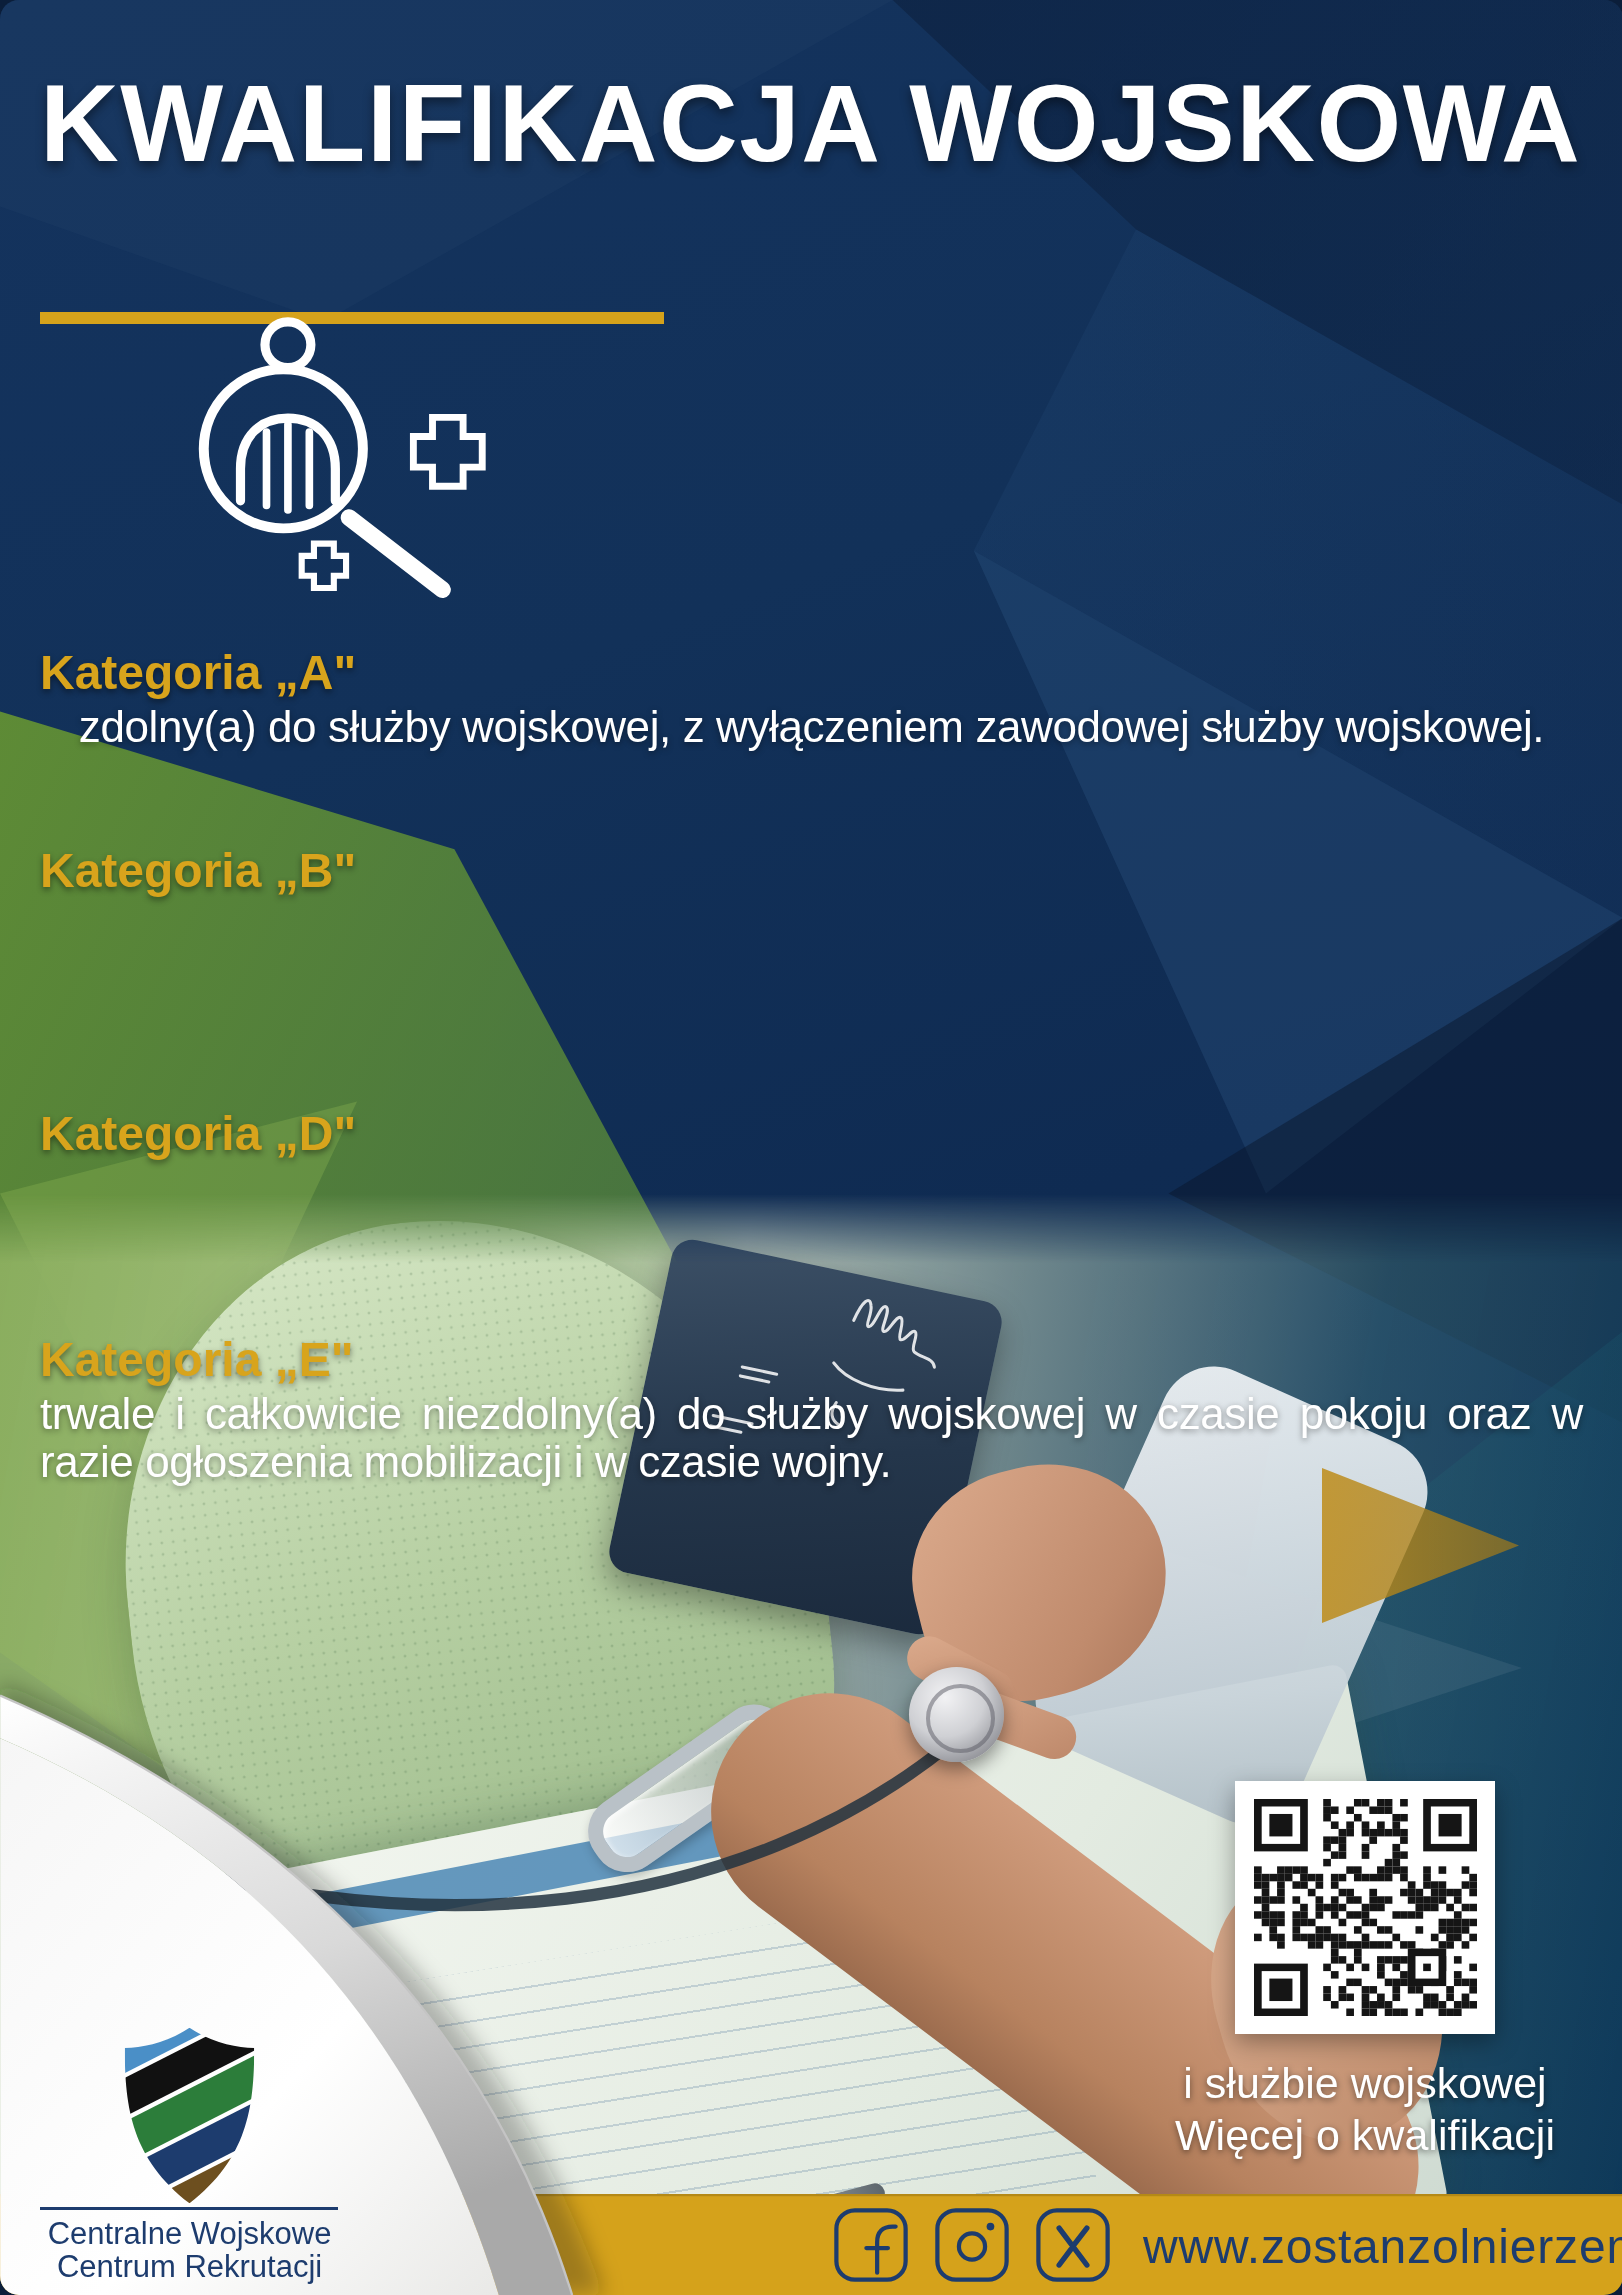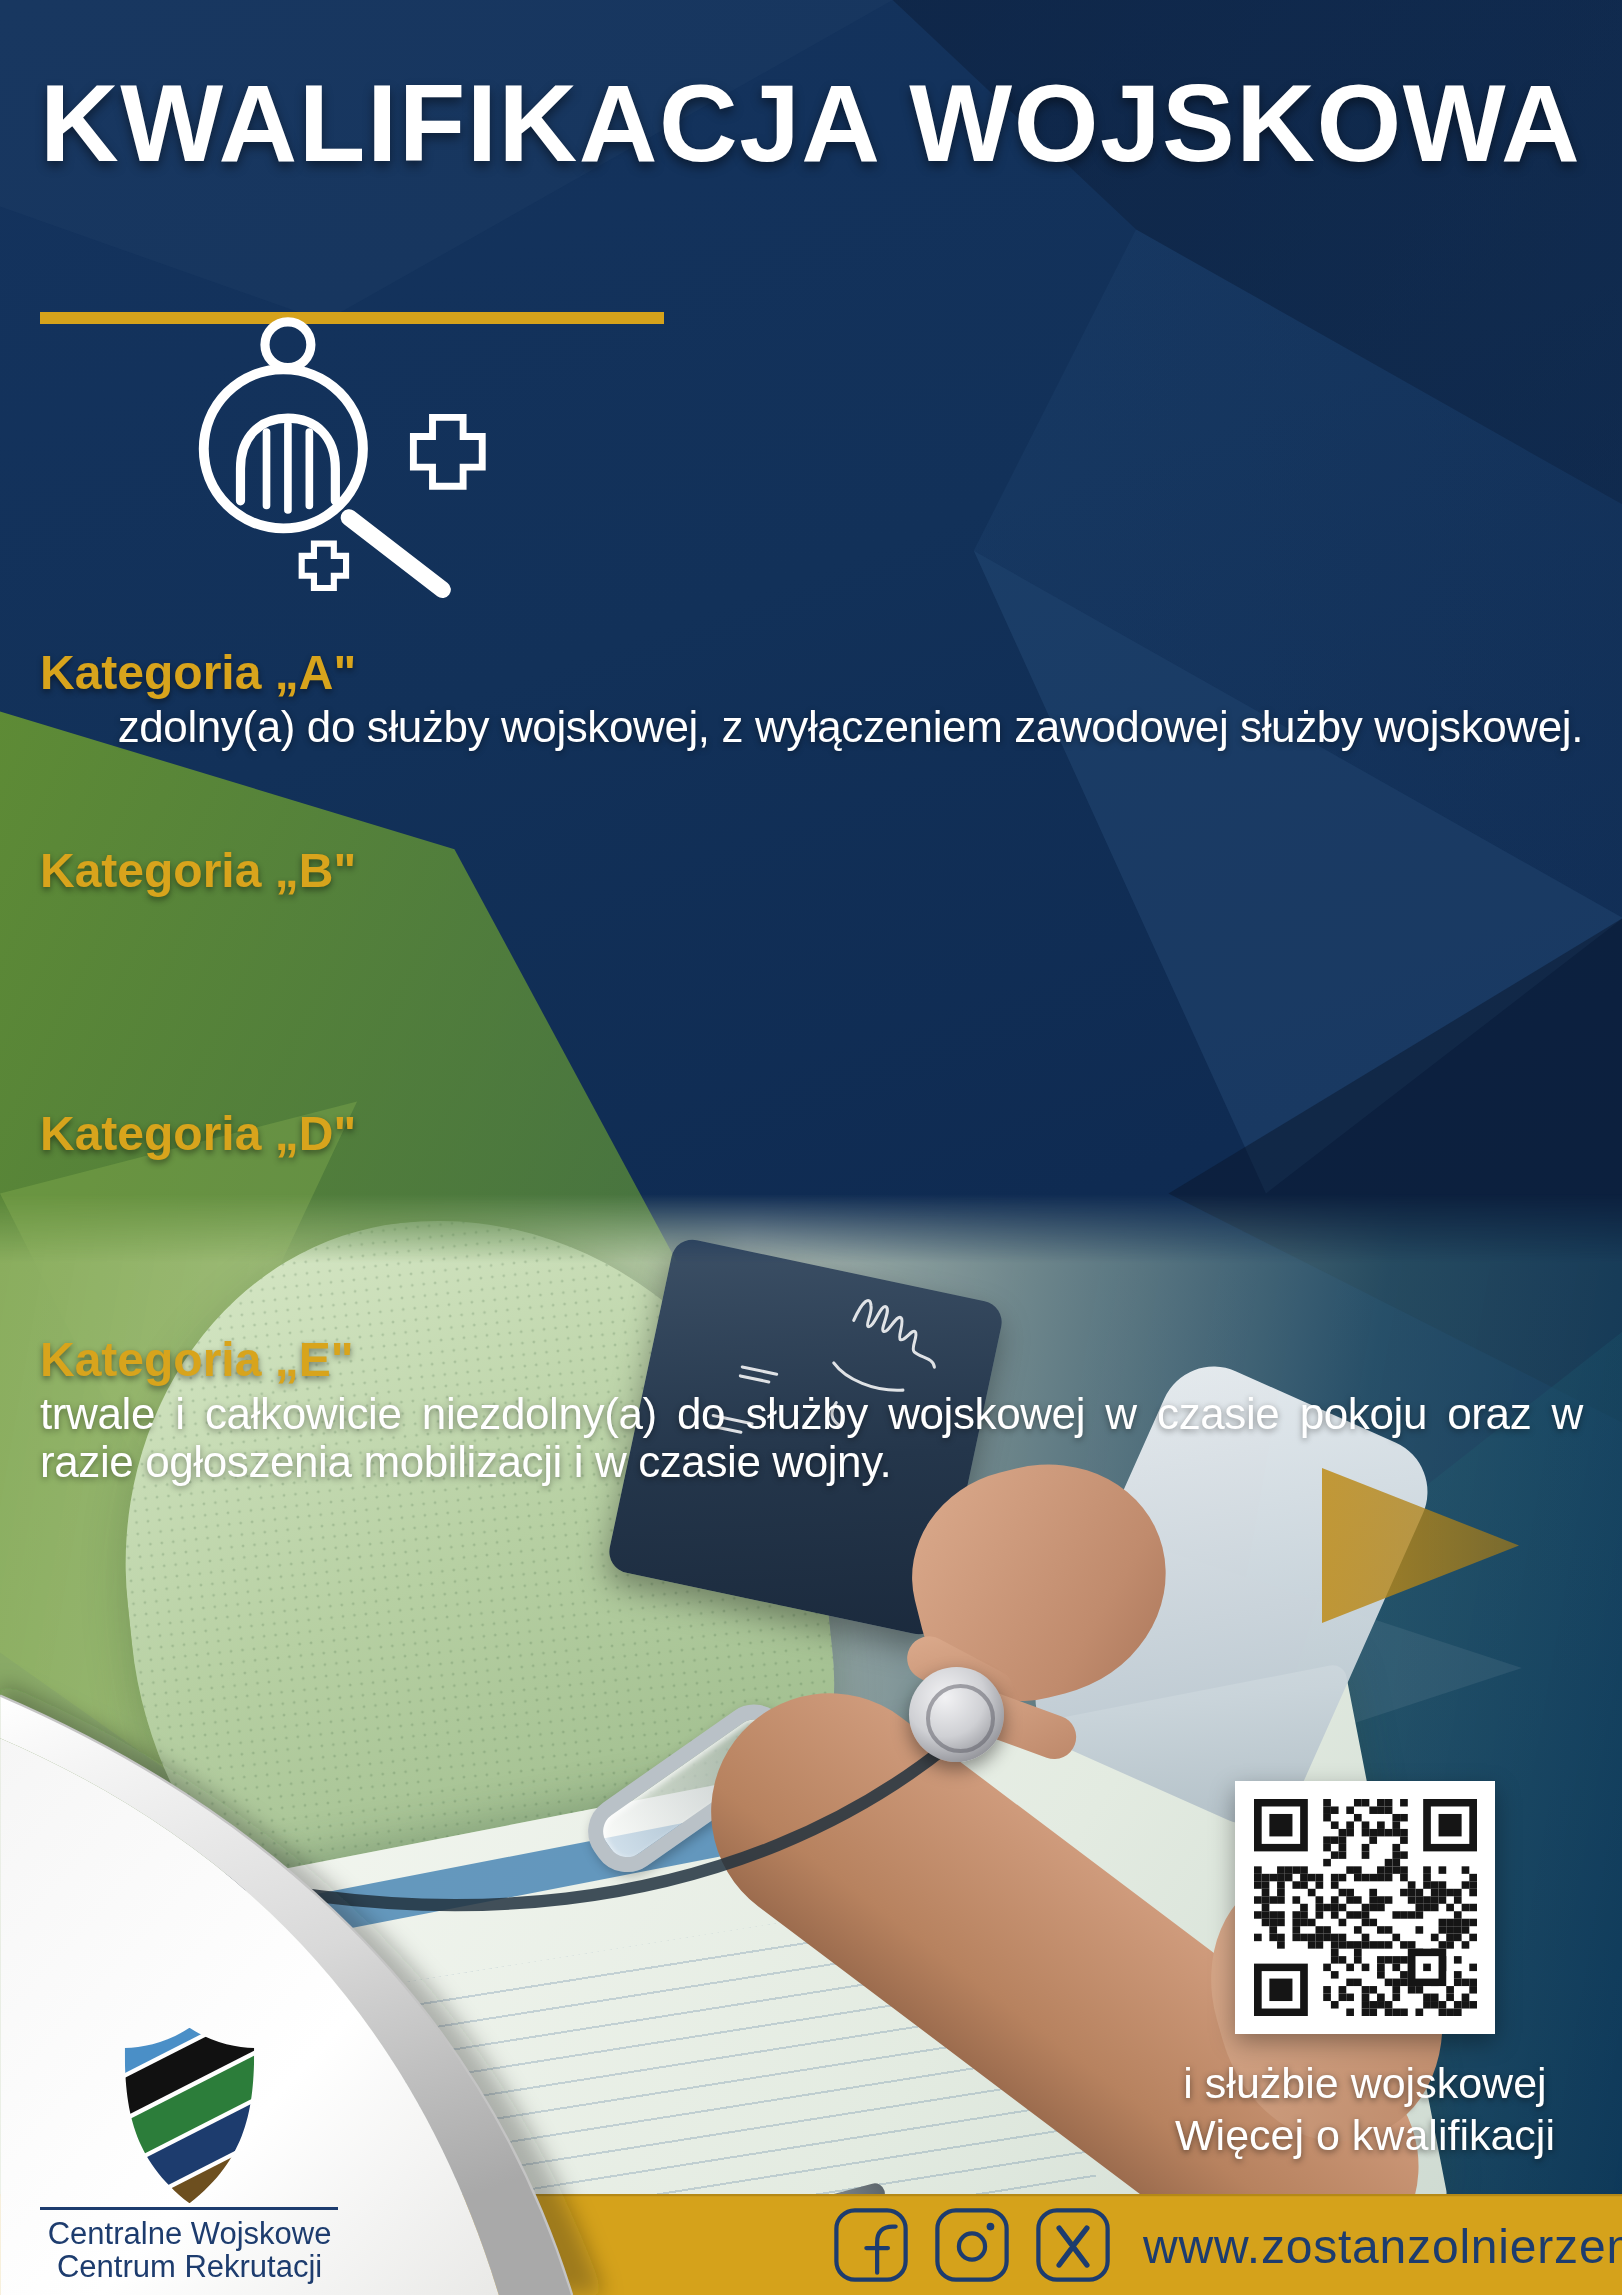--- a/index.html
+++ b/index.html
@@ -1,20 +1,21 @@
 <!DOCTYPE html>
 <html style="font-size:12.2px"><head>
 <meta charset="utf-8">
 <style>
   html,body{margin:0;padding:0;background:#0b1e3a;}
   *{box-sizing:border-box;}
   .poster{
     position:relative;width:1623px;height:2295px;overflow:hidden;
     font-family:"Liberation Sans",sans-serif;
     background:linear-gradient(160deg,#14335e 0%,#123159 30%,#0f2b52 55%,#0e2748 100%);
+    border-radius:19px;
   }
   .facet{position:absolute;pointer-events:none;}
   .f1{left:0;top:0;width:100%;height:100%;
       clip-path:polygon(55% 0,100% 0,100% 22%,70% 10%);
       background:linear-gradient(120deg,rgba(8,22,46,.55),rgba(20,45,80,.25));}
   .f2{left:0;top:0;width:100%;height:100%;
       clip-path:polygon(70% 10%,100% 22%,100% 40%,60% 24%);
       background:linear-gradient(100deg,rgba(45,90,140,.30),rgba(25,55,95,.12));}
   .f3{left:0;top:0;width:100%;height:100%;
       clip-path:polygon(60% 24%,100% 40%,78% 52%);
@@ -52,21 +53,21 @@
   .heading{position:absolute;right:47px;top:438px;text-align:right;color:#D8A41C;
            font-weight:700;font-size:73px;line-height:77px;letter-spacing:0.8px;
            text-shadow:0 3.8px 9.2px rgba(0,0,0,.45);z-index:20;white-space:nowrap;}
 
   
   .cat{position:absolute;left:40px;width:1543px;z-index:20;}
   .cat-label{color:#D8A41C;font-weight:700;font-size:48px;line-height:51px;
              text-shadow:0 3.1px 6.9px rgba(0,0,0,.45);}
   .cat-desc{color:#ffffff;font-size:44px;line-height:48px;letter-spacing:-0.4px;
             text-align:justify;text-shadow:0 2.3px 6.1px rgba(0,0,0,.4);margin-top:4.6px;}
-  #cat-a{top:647px;}  #cat-a .cat-desc{text-align:right;}
+  #cat-a{top:647px;}  #cat-a .cat-desc{text-align:center;}
   #cat-b{top:845px;}
   #cat-d{top:1108px;}
   #cat-e{top:1334px;}
 
   
   .photo{position:absolute;left:0;top:1194px;width:1623px;height:1002px;overflow:hidden;z-index:5;
          -webkit-mask-image:linear-gradient(180deg,transparent 0,#000 69px);
          mask-image:linear-gradient(180deg,transparent 0,#000 69px);}
   .photo-bg{position:absolute;inset:0;
       background:linear-gradient(100deg,rgba(140,175,95,.95) 0%,rgba(173,199,138,.85) 22%,

